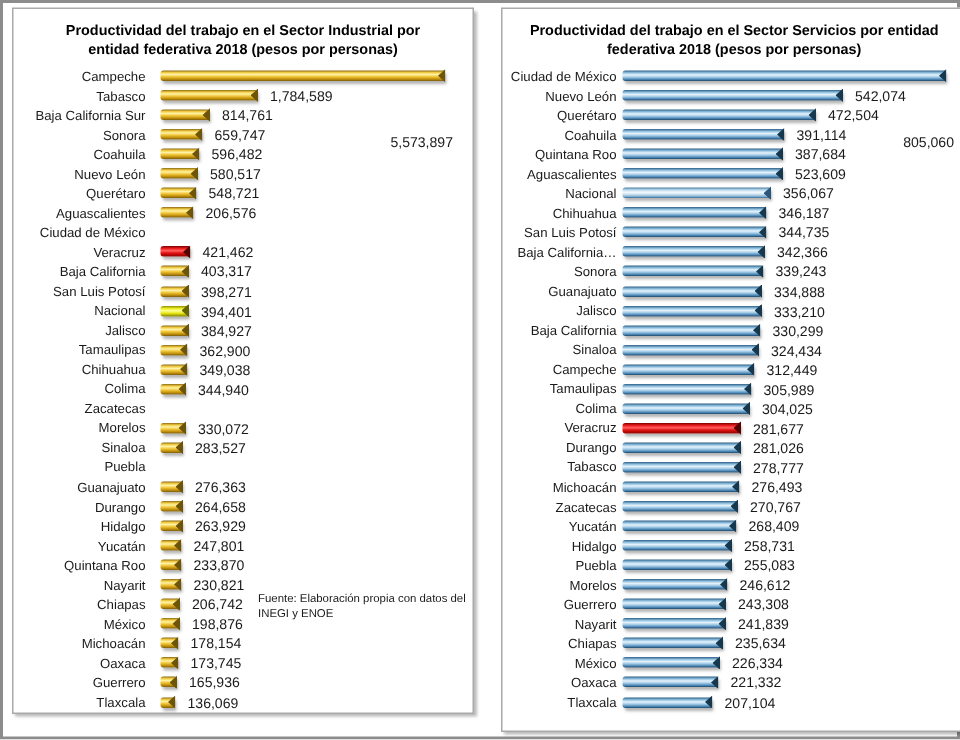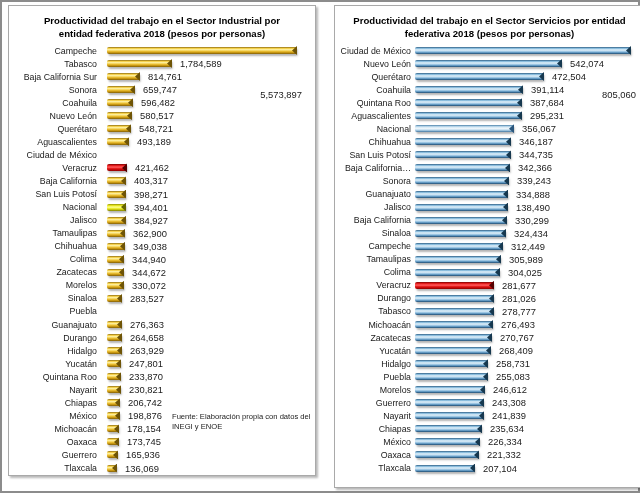--- a/index.html
+++ b/index.html
@@ -27,21 +27,21 @@
   .blue{background:linear-gradient(#2e5e84,#8ec0e0 22%,#e6f3fb 42%,#a6cde8 62%,#4a86b4 85%,#1f4566);}
   .blue::after{background:#16384f;}
   .lightblue{background:linear-gradient(#4a7ea6,#b6d6ea 22%,#f6fbfe 45%,#cce2f1 65%,#78aacd 88%,#35618a);}
   .lightblue::after{background:#2a567c;}
   .red{background:linear-gradient(#7a0000,#f02020 25%,#ff6060 45%,#e01010 68%,#8f0000);}
   .red::after{background:#560000;}
   .yellow{background:linear-gradient(#8f8f00,#efef25 25%,#ffff96 45%,#e6e614 70%,#7f7f00);}
   .yellow::after{background:#646400;}
   .val{font-size:9.4px;margin-left:9px;white-space:nowrap;color:#1a1a1a;}
   .val-below{position:absolute;top:9.5px;margin-left:0;transform:translateX(-100%);margin-top:32px;}
-  .source{position:absolute;left:163px;top:406px;width:142px;font-size:7.6px;line-height:10px;color:#1a1a1a;}
+  .source{position:absolute;left:163px;top:388px;width:142px;font-size:7.6px;line-height:10px;color:#1a1a1a;}
 </style>
 </head>
 <body>
 
 <div class="frame">
 
   <div class="panel panel-left">
     <div class="title">
       <div>Productividad del trabajo en el Sector Industrial por</div>
       <div>entidad federativa 2018 (pesos por personas)</div>
@@ -93,21 +93,21 @@
           <span class="cat">Querétaro</span>
           <div class="bar-area">
             <div class="bar gold" style="width: 23px;"></div>
             <span class="val">548,721</span>
           </div>
         </div>
         <div class="row">
           <span class="cat">Aguascalientes</span>
           <div class="bar-area">
             <div class="bar gold" style="width: 21px;"></div>
-            <span class="val">493,189</span>
+            <span class="val">206,576</span>
           </div>
         </div>
         <div class="row">
           <span class="cat">Ciudad de México</span>
         </div>
         <div class="row">
           <span class="cat">Veracruz</span>
           <div class="bar-area">
             <div class="bar red" style="width: 19px;"></div>
             <span class="val">421,462</span>
@@ -157,24 +157,20 @@
         </div>
         <div class="row">
           <span class="cat">Colima</span>
           <div class="bar-area">
             <div class="bar gold" style="width: 16px;"></div>
             <span class="val">344,940</span>
           </div>
         </div>
         <div class="row">
           <span class="cat">Zacatecas</span>
-          <div class="bar-area">
-            <div class="bar gold" style="width: 16px;"></div>
-            <span class="val">344,672</span>
-          </div>
         </div>
         <div class="row">
           <span class="cat">Morelos</span>
           <div class="bar-area">
             <div class="bar gold" style="width: 16px;"></div>
             <span class="val">330,072</span>
           </div>
         </div>
         <div class="row">
           <span class="cat">Sinaloa</span>
@@ -315,21 +311,21 @@
           <span class="cat">Quintana Roo</span>
           <div class="bar-area">
             <div class="bar blue" style="width: 106px;"></div>
             <span class="val">387,684</span>
           </div>
         </div>
         <div class="row">
           <span class="cat">Aguascalientes</span>
           <div class="bar-area">
             <div class="bar blue" style="width: 106px;"></div>
-            <span class="val">295,231</span>
+            <span class="val">523,609</span>
           </div>
         </div>
         <div class="row">
           <span class="cat">Nacional</span>
           <div class="bar-area">
             <div class="bar lightblue" style="width: 98px;"></div>
             <span class="val">356,067</span>
           </div>
         </div>
         <div class="row">
@@ -364,21 +360,21 @@
           <span class="cat">Guanajuato</span>
           <div class="bar-area">
             <div class="bar blue" style="width: 92px;"></div>
             <span class="val">334,888</span>
           </div>
         </div>
         <div class="row">
           <span class="cat">Jalisco</span>
           <div class="bar-area">
             <div class="bar blue" style="width: 92px;"></div>
-            <span class="val">138,490</span>
+            <span class="val">333,210</span>
           </div>
         </div>
         <div class="row">
           <span class="cat">Baja California</span>
           <div class="bar-area">
             <div class="bar blue" style="width: 91px;"></div>
             <span class="val">330,299</span>
           </div>
         </div>
         <div class="row">

